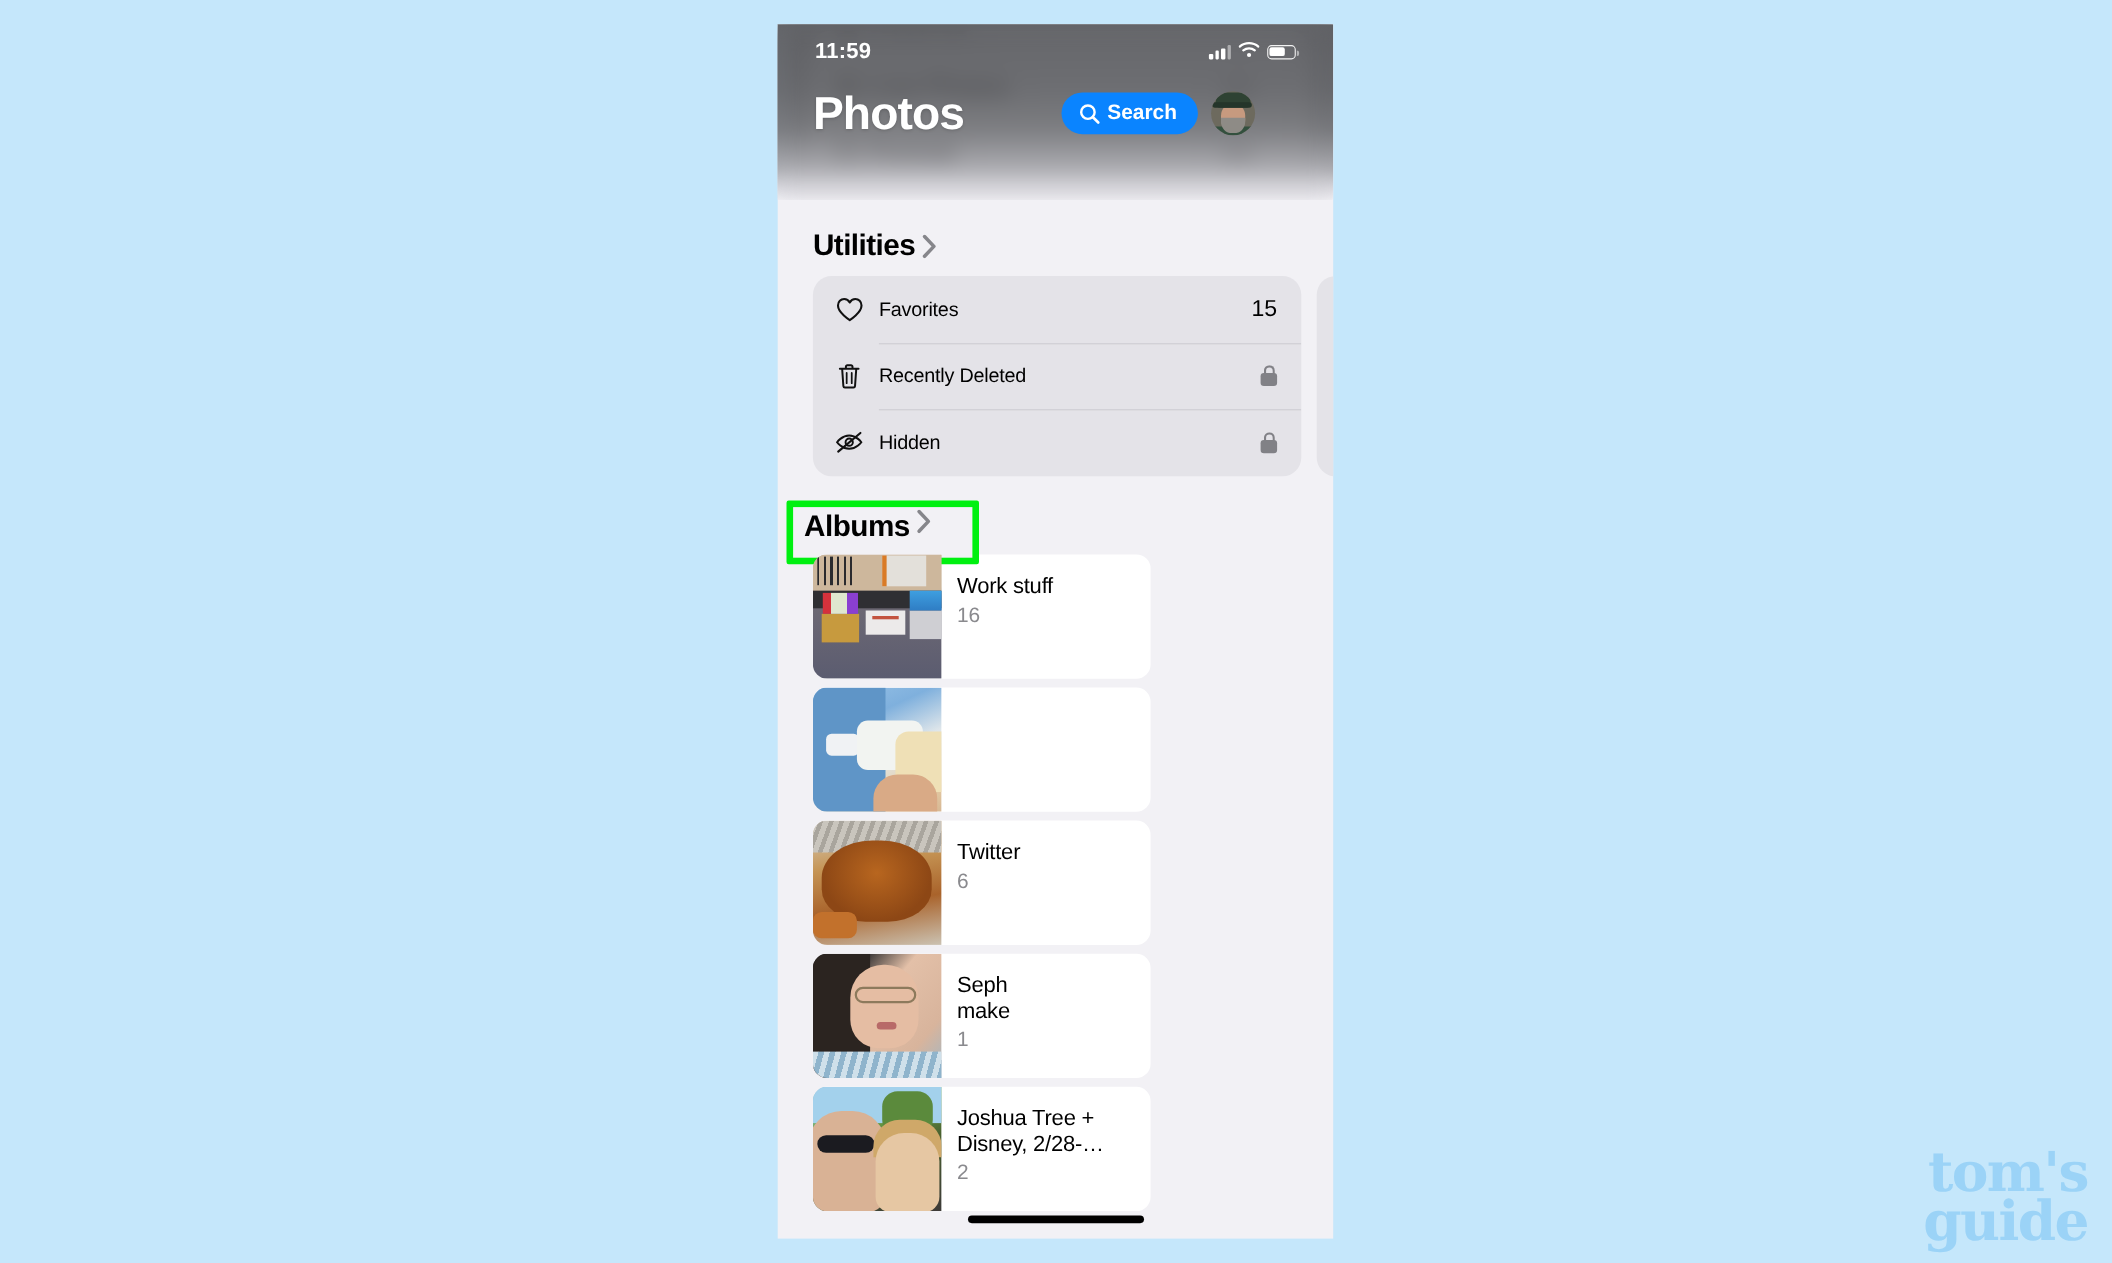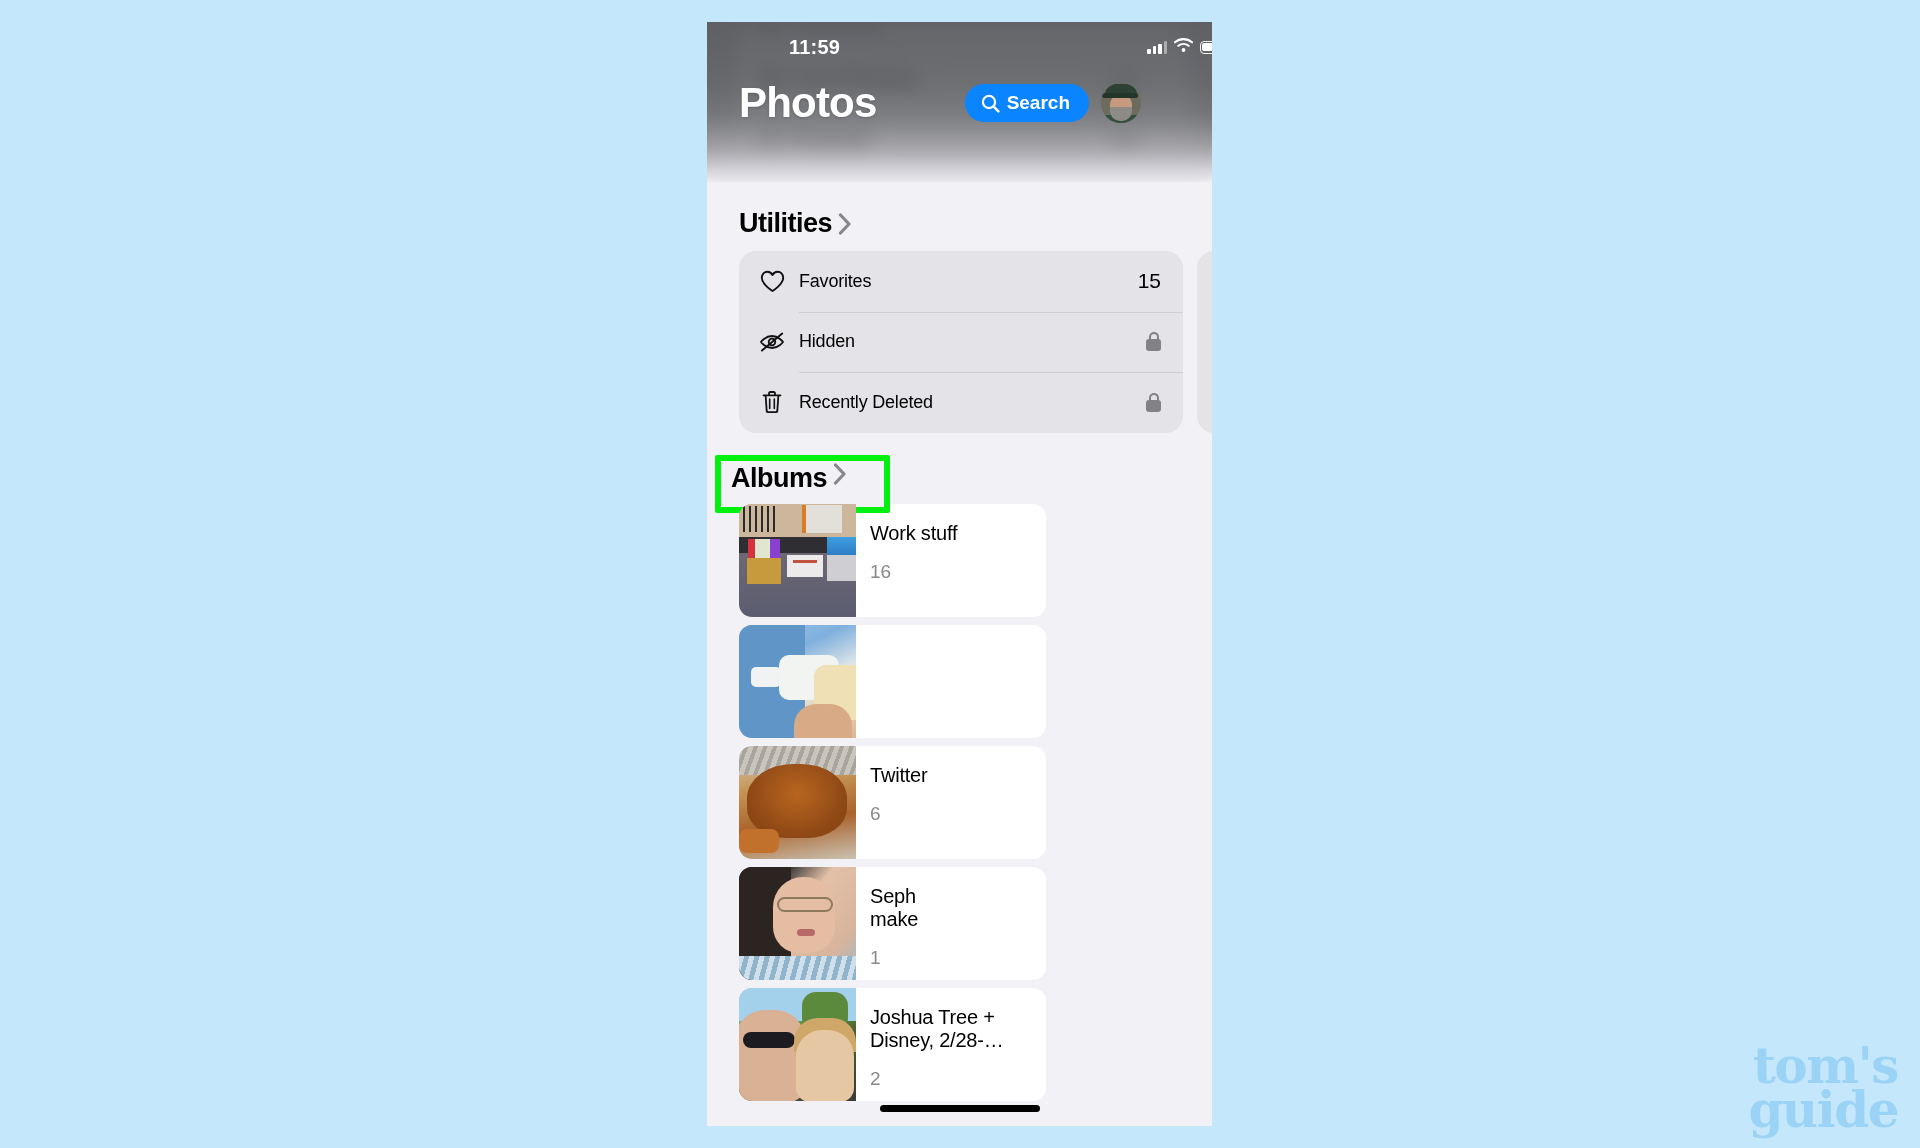--- a/index.html
+++ b/index.html
@@ -70,21 +70,20 @@
   .gnum-33 { position: absolute; top: 100px; right: 52px; font-size: 25px; color: rgba(45,45,48,0.35); filter: blur(3px); }
 
   
   .statusbar {
     position: absolute; left: 0; top: 0;
     width: 505px; height: 46px;
     display: flex; align-items: center;
     justify-content: space-between;
     padding: 4px 34px 0 34px;
     z-index: 10;
-    margin-left: 48px;
   }
   .clock {
     color: #fff; font-size: 20px; font-weight: bold;
     letter-spacing: 0.2px;
   }
   .status-icons { display: flex; align-items: center; gap: 7px; }
   .sig { display: flex; align-items: flex-end; gap: 2px; height: 13px; }
   .sig i { width: 3.4px; background: #fff; border-radius: 1px; display: block; }
   .sig i:nth-child(1){ height: 5px; }
   .sig i:nth-child(2){ height: 7.5px; }
@@ -258,21 +257,21 @@
   .album-meta {
     flex: 1; padding: 18px 10px 0 14px;
     display: flex; flex-direction: column; justify-content: flex-start;
     overflow: hidden;
   }
   .album-name {
     font-size: 20px; color: #000; line-height: 1.17;
     letter-spacing: -0.2px;
     overflow: hidden;
   }
-  .album-count { font-size: 19px; color: #8a8a8e; margin-top: 16px; }
+  .album-count { font-size: 19px; color: #8a8a8e; margin-top: 4px; }
   .redact { display: inline-block; background: #000; height: 19px; vertical-align: -3px; }
 
   
   .th { position: absolute; inset: 0; }
   
   .t-work { background: linear-gradient(180deg,#c8b49a 0%, #c5b096 26%, #6f6a74 34%, #5b5c70 100%); }
   .t-work .wall { position:absolute; left:0; top:0; width:100%; height:30%; background:#cdb79c; }
   .t-work .chair { position:absolute; left:4px; top:2px; width:34px; height:26px;
      background: repeating-linear-gradient(90deg,#2b2b2e 0 2px, transparent 2px 6px); }
   .t-work .board { position:absolute; left:63px; top:1px; width:40px; height:28px; background:#e3e0da; border-left:4px solid #d97b27;}
@@ -361,43 +360,43 @@
             <svg width="25" height="23" viewBox="0 0 25 23">
               <path d="M12.5 21C12.5 21 1.8 14.3 1.8 7.8C1.8 4.2 4.4 1.8 7.4 1.8C9.7 1.8 11.6 3.3 12.5 5C13.4 3.3 15.3 1.8 17.6 1.8C20.6 1.8 23.2 4.2 23.2 7.8C23.2 14.3 12.5 21 12.5 21Z" fill="none" stroke="#111" stroke-width="1.9" stroke-linejoin="round"></path>
             </svg>
           </span>
           <span class="lbl">Favorites</span>
           <span class="cnt">15</span>
         </div>
 
         <div class="util-item">
           <span class="ic">
-            <svg width="26" height="20" viewBox="0 0 26 20">
-              <path d="M2 10C2 10 6.2 4 13 4C19.8 4 24 10 24 10C24 10 19.8 16 13 16C6.2 16 2 10 2 10Z" fill="none" stroke="#111" stroke-width="1.8"></path>
-              <circle cx="13" cy="10" r="3.3" fill="none" stroke="#111" stroke-width="1.8"></circle>
-              <path d="M3 18.6 L23.2 1.6" stroke="#111" stroke-width="1.9" stroke-linecap="round"></path>
-            </svg>
-          </span>
-          <span class="lbl">Hidden</span>
-          <span class="lock">
-            <span class="shackle"></span>
-              <span class="body"></span>
-          </span>
-        </div>
-
-        <div class="util-item">
-          <span class="ic">
             <svg width="22" height="24" viewBox="0 0 22 24">
               <path d="M2.5 5.3 H19.5" stroke="#111" stroke-width="1.8" stroke-linecap="round"></path>
               <path d="M8 5.3 V3.3 A1.3 1.3 0 0 1 9.3 2 H12.7 A1.3 1.3 0 0 1 14 3.3 V5.3" fill="none" stroke="#111" stroke-width="1.8"></path>
               <path d="M4.6 5.3 L5.7 21 A1.4 1.4 0 0 0 7.1 22.2 H14.9 A1.4 1.4 0 0 0 16.3 21 L17.4 5.3" fill="none" stroke="#111" stroke-width="1.8" stroke-linejoin="round"></path>
               <path d="M8.7 9 V18.4 M13.3 9 V18.4" stroke="#111" stroke-width="1.6" stroke-linecap="round"></path>
             </svg>
           </span>
           <span class="lbl">Recently Deleted</span>
+          <span class="lock">
+            <span class="shackle"></span>
+              <span class="body"></span>
+          </span>
+        </div>
+
+        <div class="util-item">
+          <span class="ic">
+            <svg width="26" height="20" viewBox="0 0 26 20">
+              <path d="M2 10C2 10 6.2 4 13 4C19.8 4 24 10 24 10C24 10 19.8 16 13 16C6.2 16 2 10 2 10Z" fill="none" stroke="#111" stroke-width="1.8"></path>
+              <circle cx="13" cy="10" r="3.3" fill="none" stroke="#111" stroke-width="1.8"></circle>
+              <path d="M3 18.6 L23.2 1.6" stroke="#111" stroke-width="1.9" stroke-linecap="round"></path>
+            </svg>
+          </span>
+          <span class="lbl">Hidden</span>
           <span class="lock">
             <span class="shackle"></span>
               <span class="body"></span>
           </span>
         </div>
 
 
       </div>
     </div>
 

